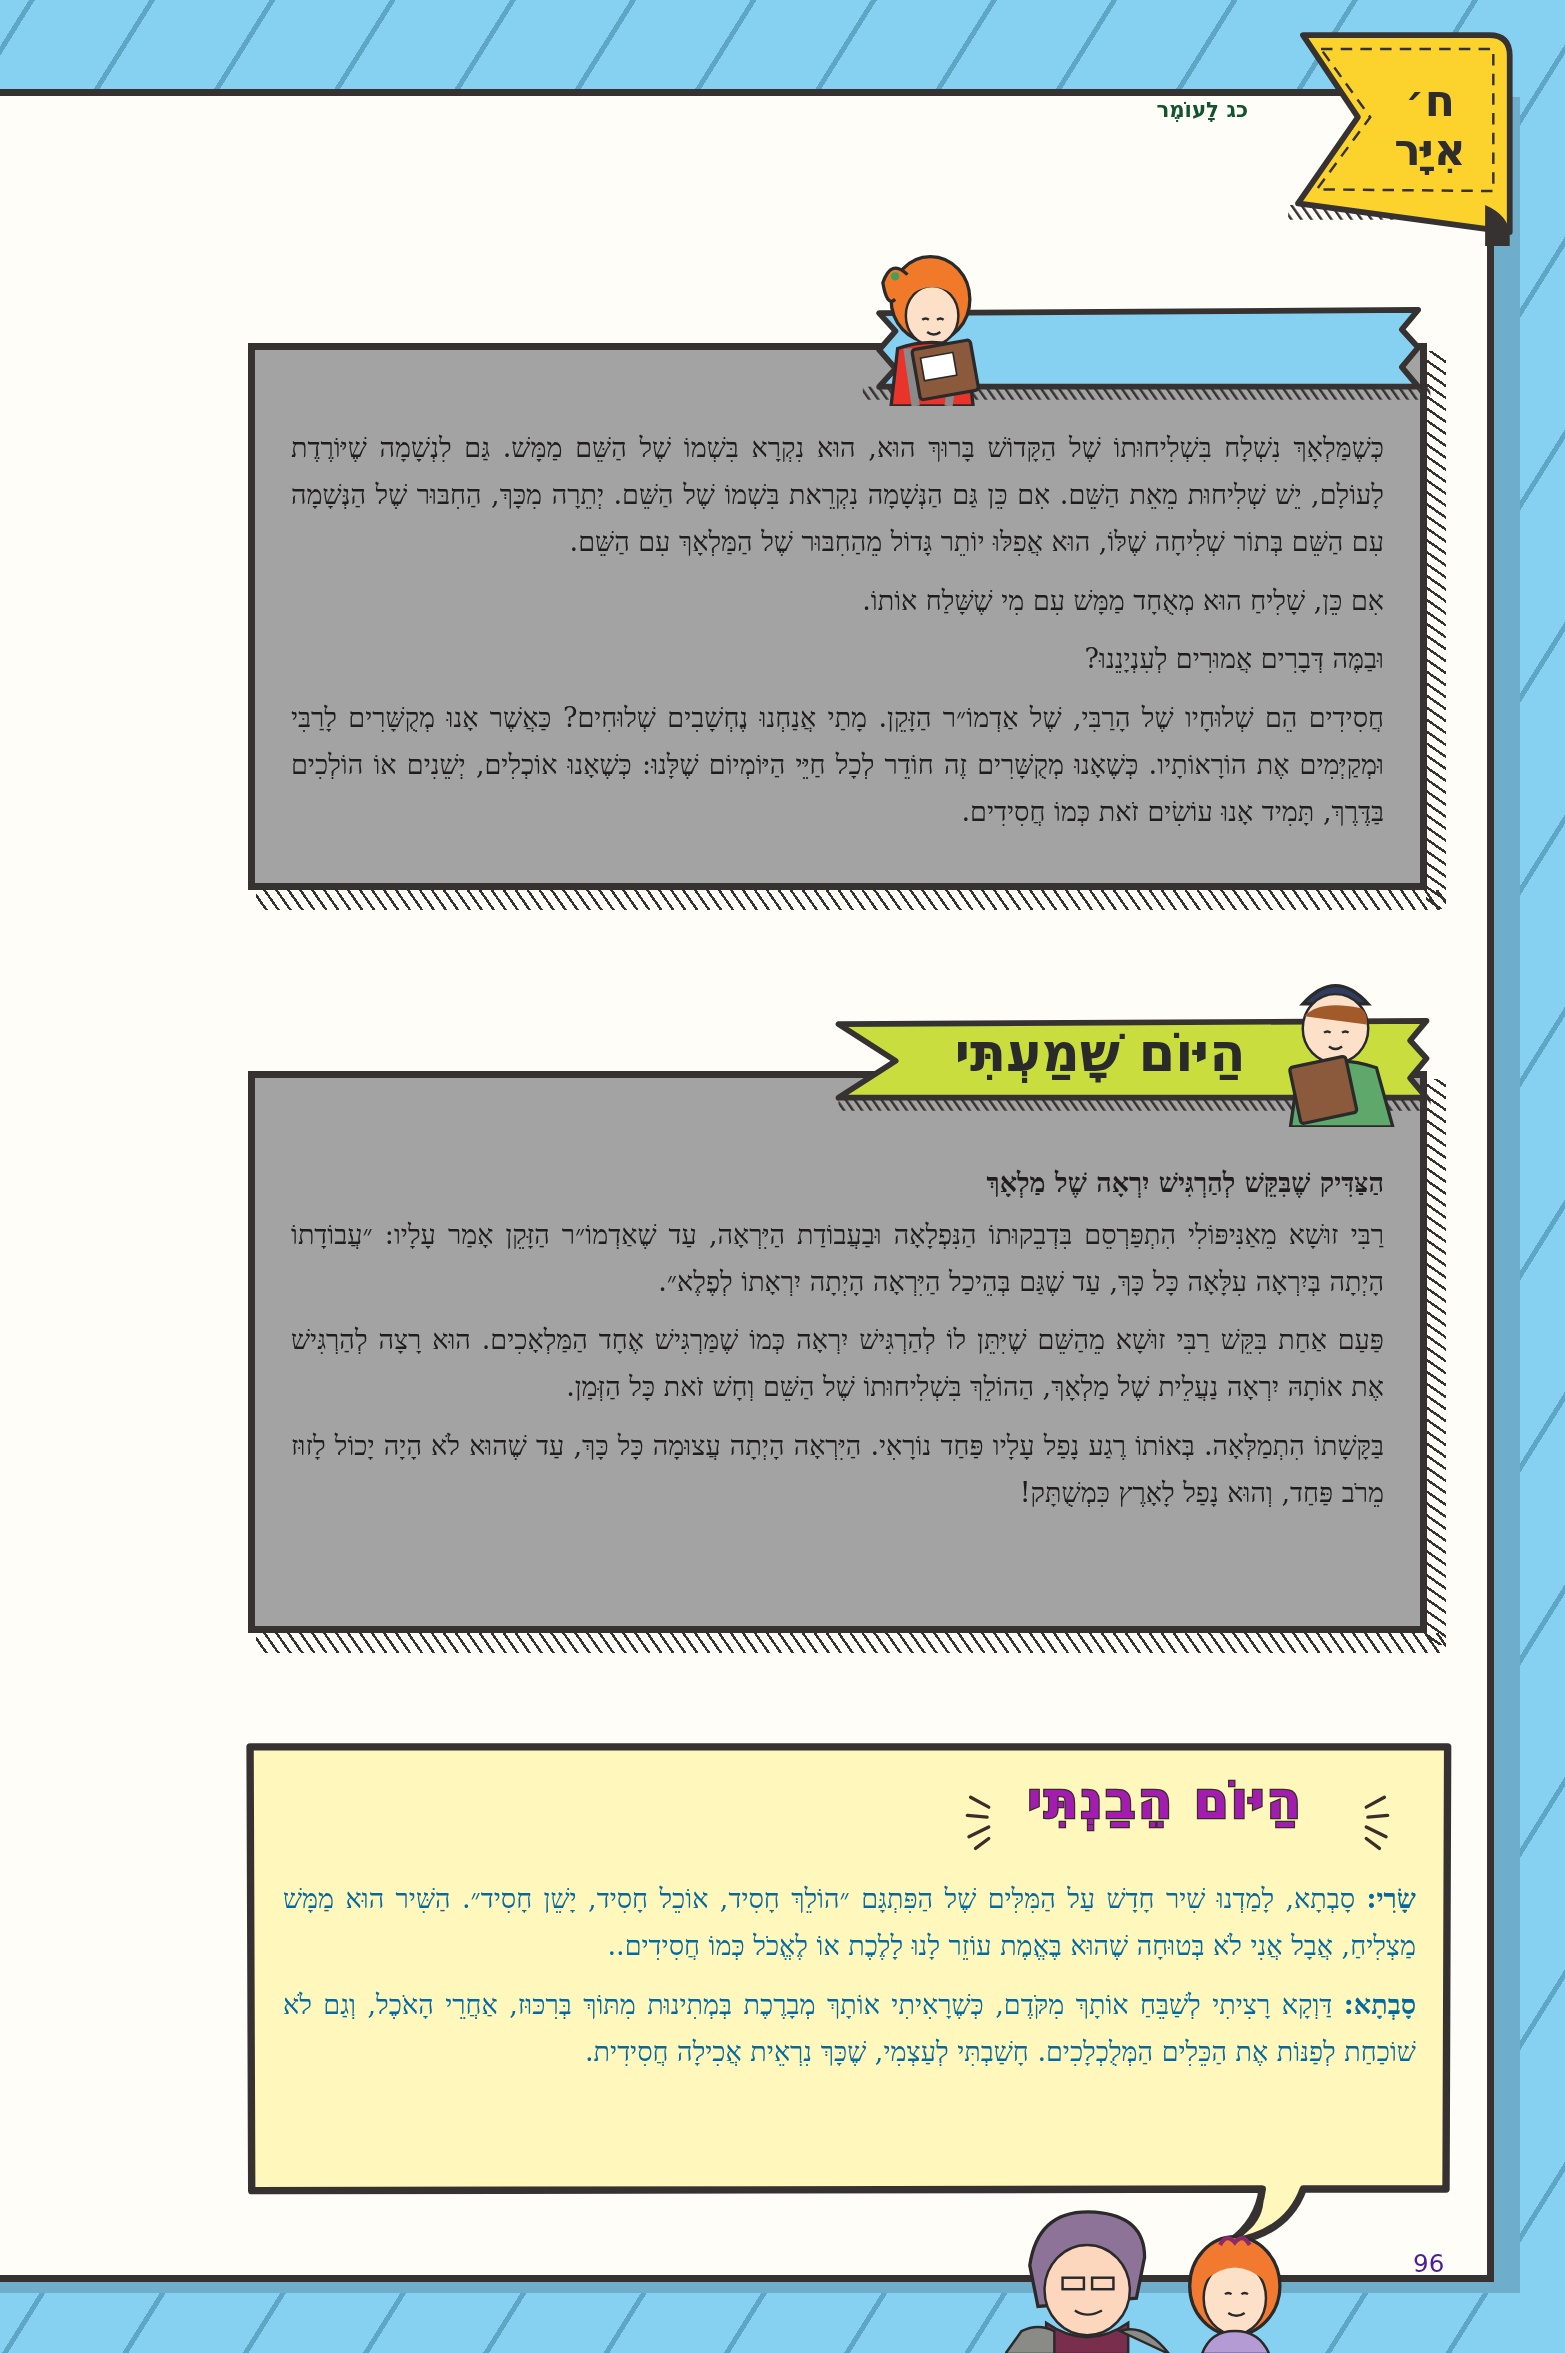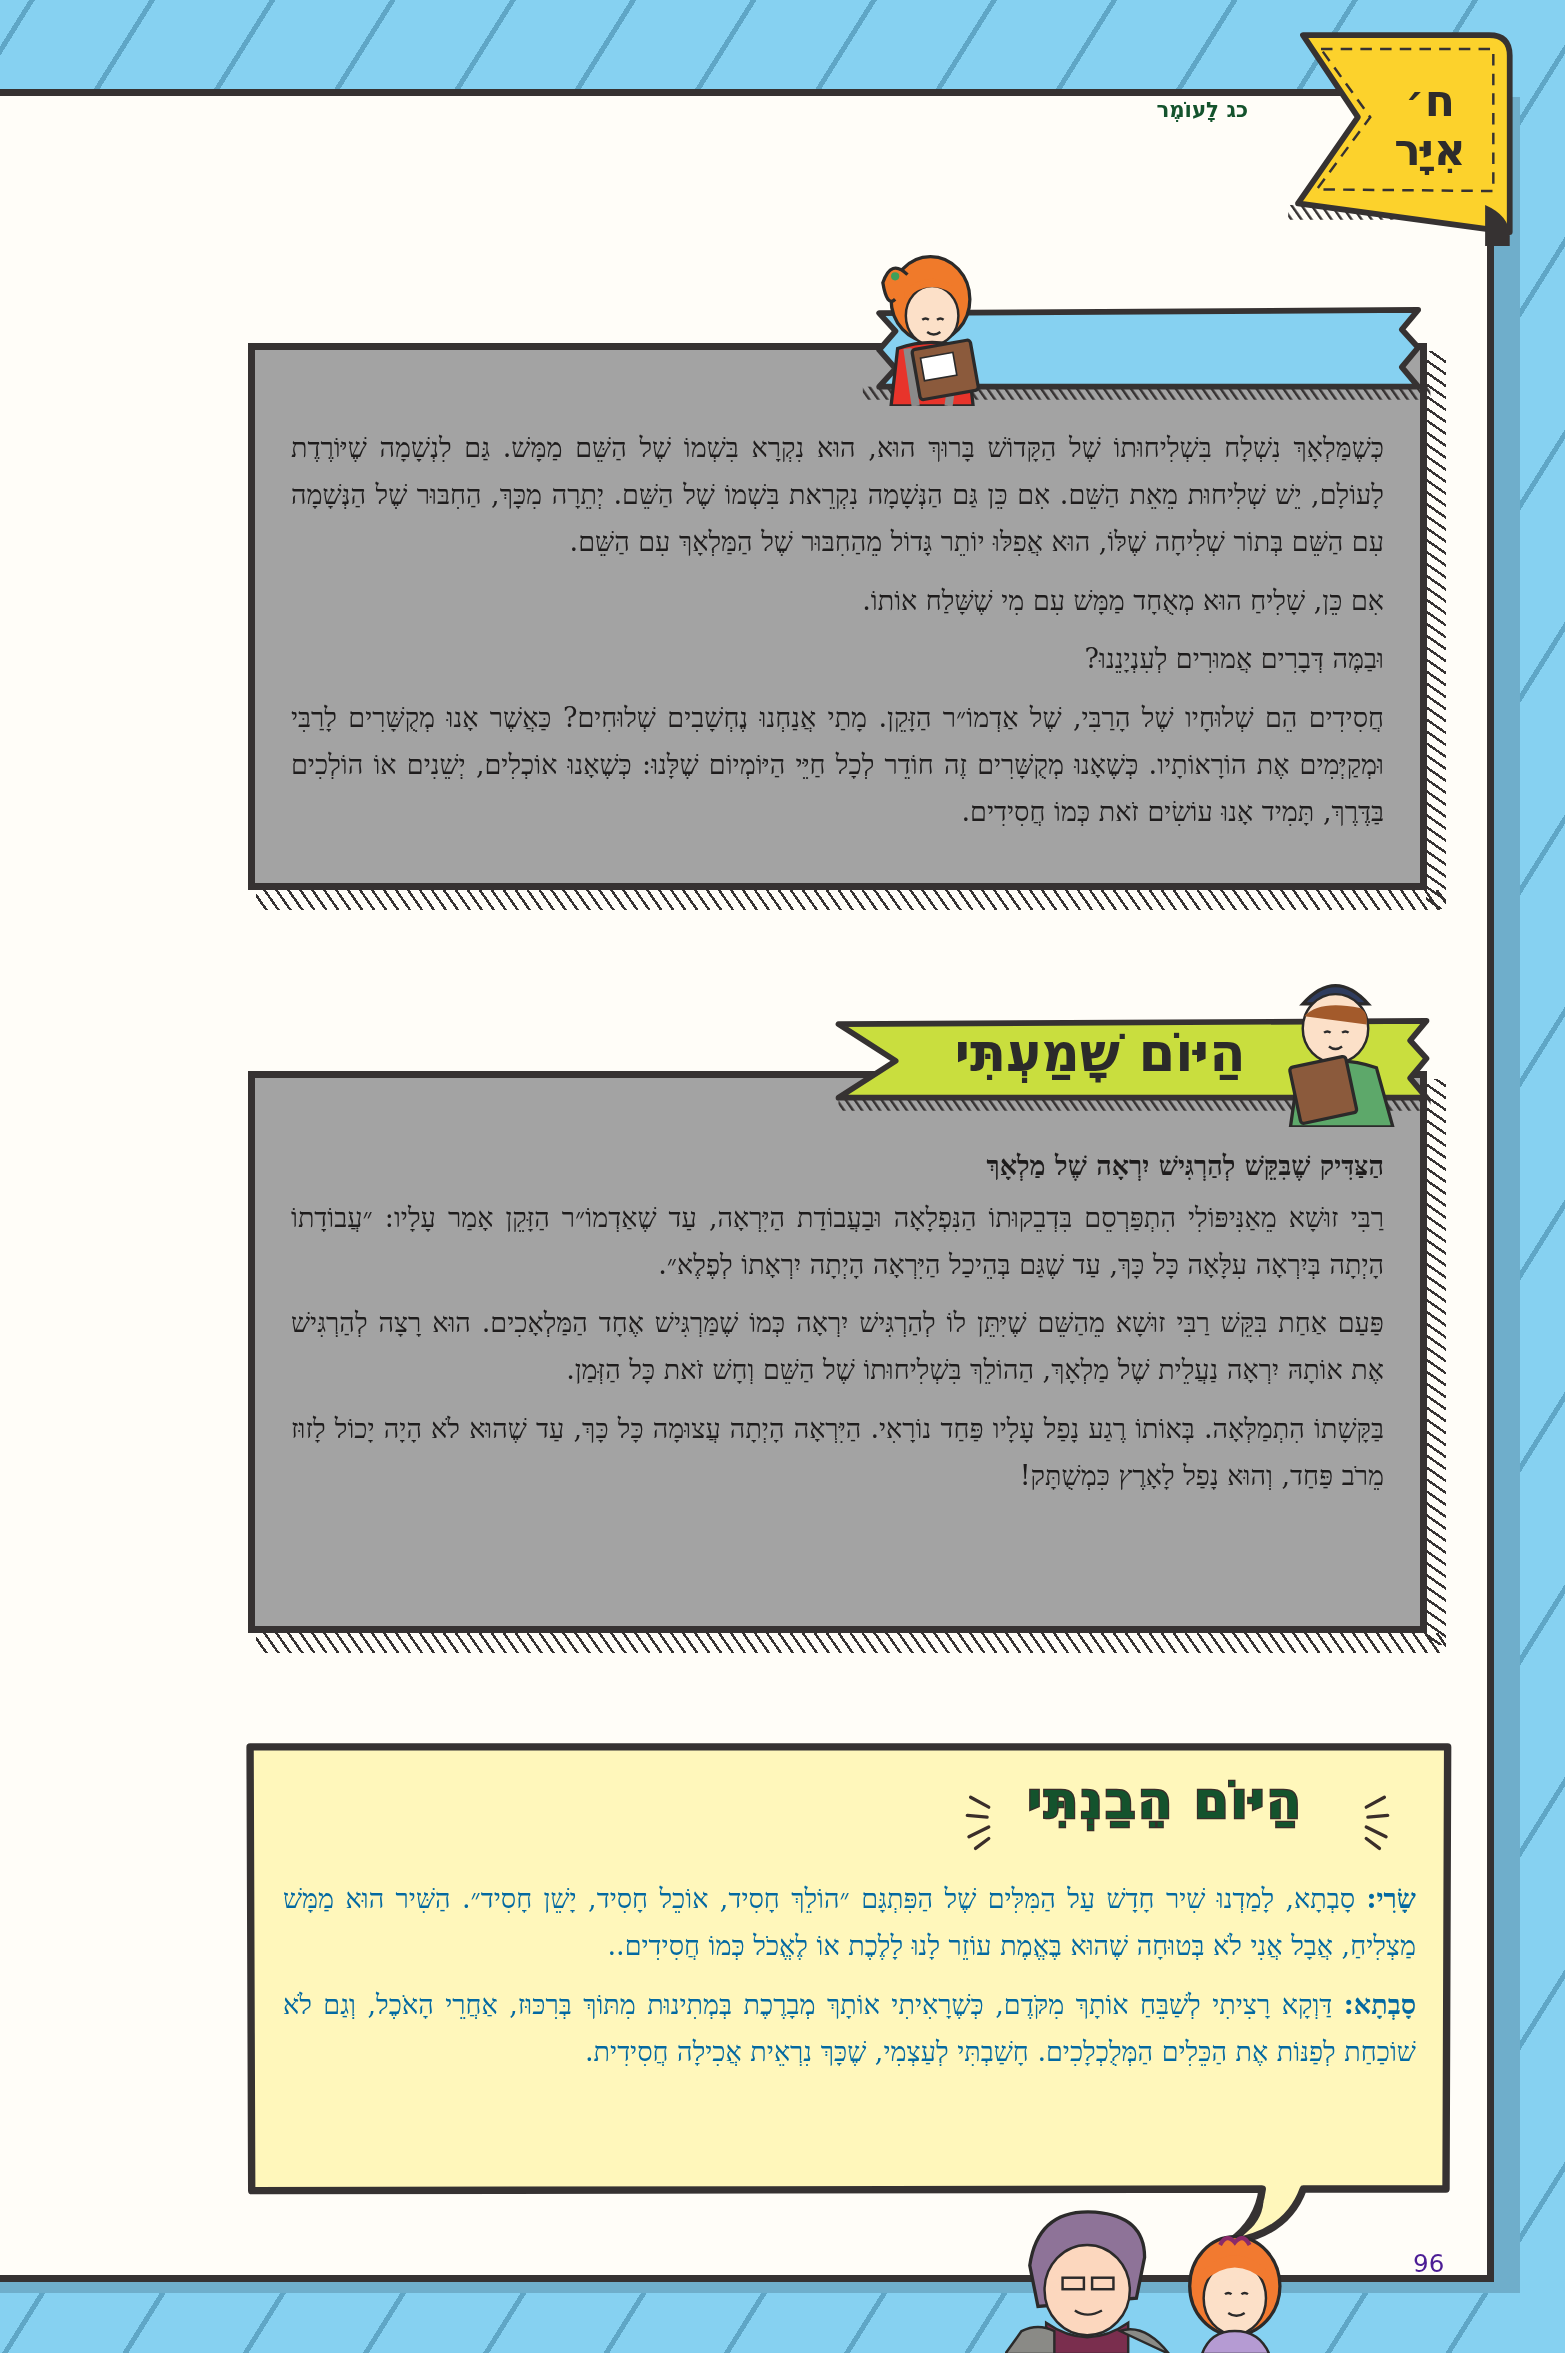--- a/index.html
+++ b/index.html
@@ -46,35 +46,35 @@
   }
   .hatch-bottom {
     position: absolute; height: 19.7px;
     background: repeating-linear-gradient(55deg, transparent 0 7.4px, #363232 7.4px 9.8px);
   }
   .box-text {
     position: absolute; left: 36px; right: 36px; top: 77px;
     font-size: 27px; line-height: 47px; text-align: justify;
   }
   .box-text p { margin: 0 0 11.5px 0; }
-  .box-text .subhead { font-weight: bold; margin-bottom: 4.9px; }
+  .box-text .subhead { font-weight: bold; margin-bottom: 4.9px; margin-top: 17px; }
   .box-text .speaker { font-weight: bold; }
 
   
   .ribbon { position: absolute; }
   .ribbon svg { position: absolute; left: 0; top: 0; }
   .ribbon-title {
     position: absolute; direction: rtl; text-align: center;
     font-family: "DejaVu Sans", sans-serif; font-weight: bold; font-size: 53px; color: #2B2A2A;
     line-height: 1;
   }
 
   .speech-title {
     position: absolute; direction: rtl; text-align: center;
-    font-family: "DejaVu Sans", sans-serif; font-weight: bold; font-size: 51px; color: #14532d;
+    font-family: "DejaVu Sans", sans-serif; font-weight: bold; font-size: 51px; color: #a21caf;
     -webkit-text-stroke: 2.5px #3A2E2A; paint-order: stroke fill; letter-spacing: 1.6px;
   }
 
   .page-number {
     position: absolute; left: 1413px; top: 2249px;
     font-family: "DejaVu Sans", sans-serif; font-size: 24.6px; color: #4c1d95;
   }
   .figure { position: absolute; }
 </style>
 </head>

